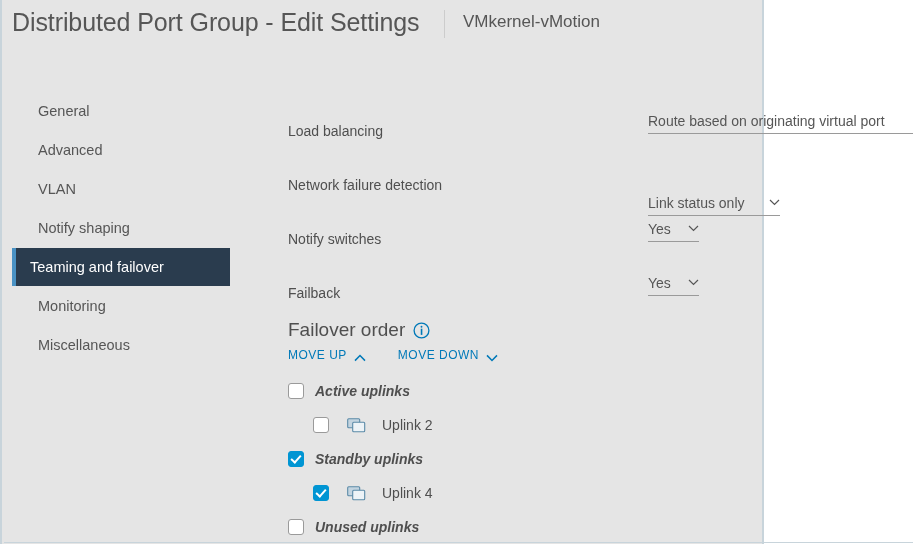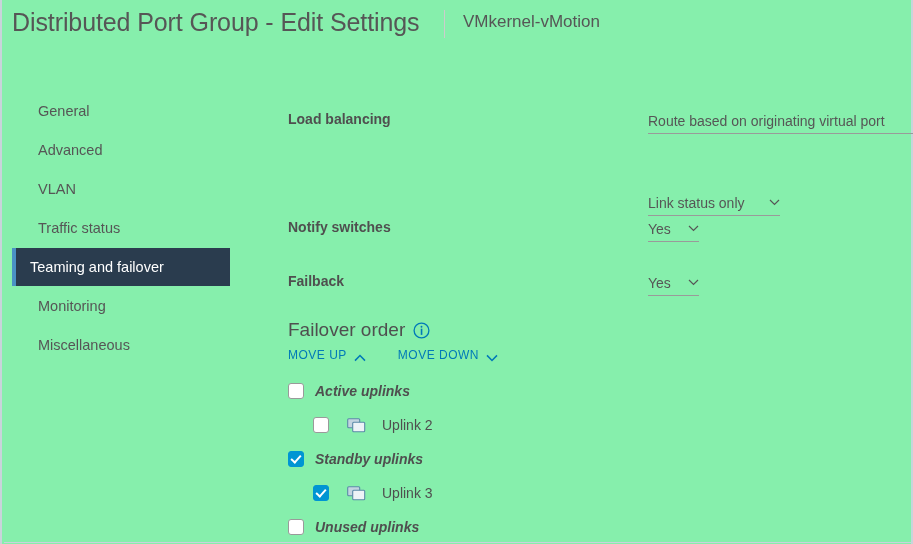--- a/index.html
+++ b/index.html
@@ -13,26 +13,26 @@
     font-family: "Liberation Sans", sans-serif;
     color: #565656;
     overflow: hidden;
     position: relative;
   }
 
   
   #modal {
     position: absolute;
     left: 0; top: 0;
-    width: 913px;
+    width: 764px;
     height: 544px;
     box-sizing: border-box;
     border-left: 2px solid #c8d4db;
     border-right: 2px solid #c8d4db;
-    background: #86efac;
+    background: #e5e5e5;
   }
 
   
   #header {
     position: absolute;
     left: 0; top: 0;
     width: 913px;
     height: 78px;
   }
   #title {
@@ -99,23 +99,23 @@
     width: 627px;
   }
 
   .form-row {
     position: relative;
     height: 54px;
   }
   .form-label {
     position: absolute;
     left: 0;
-    top: 11px;
+    top: 23px;
     font-size: 14px;
-    font-weight: bold;
+    font-weight: normal;
     color: #4f4f4f;
     white-space: nowrap;
   }
   .select-wrap {
     position: absolute;
     top: 8px;
     left: 360px;
     height: 26px;
     border-bottom: 1px solid #9a9a9a;
     box-sizing: border-box;
@@ -249,21 +249,21 @@
     <div class="nav-item">
       <span>General</span>
     </div>
     <div class="nav-item">
       <span>Advanced</span>
     </div>
     <div class="nav-item">
       <span>VLAN</span>
     </div>
     <div class="nav-item">
-      <span>Traffic status</span>
+      <span>Notify shaping</span>
     </div>
     <div class="nav-item selected">
       <span>Teaming and failover</span>
     </div>
     <div class="nav-item">
       <span>Monitoring</span>
     </div>
     <div class="nav-item">
       <span>Miscellaneous</span>
     </div>
@@ -275,20 +275,21 @@
       <div class="form-label">Load balancing</div>
       <div class="select-wrap w-lb">
         <span class="select-value">Route based on originating virtual port</span>
         <svg class="chev" width="11" height="7" viewBox="0 0 11 7">
           <path d="M1 1 L5.5 5.5 L10 1" fill="none" stroke="#565656" stroke-width="1.2"></path>
         </svg>
       </div>
     </div>
 
     <div class="form-row">
+      <div class="form-label">Network failure detection</div>
       <div class="select-wrap w-nfd">
         <span class="select-value">Link status only</span>
         <svg class="chev" width="11" height="7" viewBox="0 0 11 7">
           <path d="M1 1 L5.5 5.5 L10 1" fill="none" stroke="#565656" stroke-width="1.2"></path>
         </svg>
       </div>
     </div>
 
     <div class="form-row">
       <div class="form-label">Notify switches</div>
@@ -358,21 +359,21 @@
         <span class="cb checked"></span>
         <span class="row-label group">Standby uplinks</span>
       </div>
 
       <div class="uplink-row child">
         <span class="cb checked"></span>
         <svg class="uplink-icon" width="19" height="15" viewBox="0 0 19 15">
           <rect x="0.7" y="0.7" width="12" height="9" rx="1" fill="#c3d4e0" stroke="#5b8aa8" stroke-width="1.1"></rect>
           <rect x="5.7" y="4.2" width="12" height="9.6" rx="1" fill="#edf3f7" stroke="#5b8aa8" stroke-width="1.1"></rect>
         </svg>
-        <span class="row-label leaf">Uplink 3</span>
+        <span class="row-label leaf">Uplink 4</span>
       </div>
 
       <div class="uplink-row">
         <span class="cb"></span>
         <span class="row-label group">Unused uplinks</span>
       </div>
 
     </div>
   </div>
 

